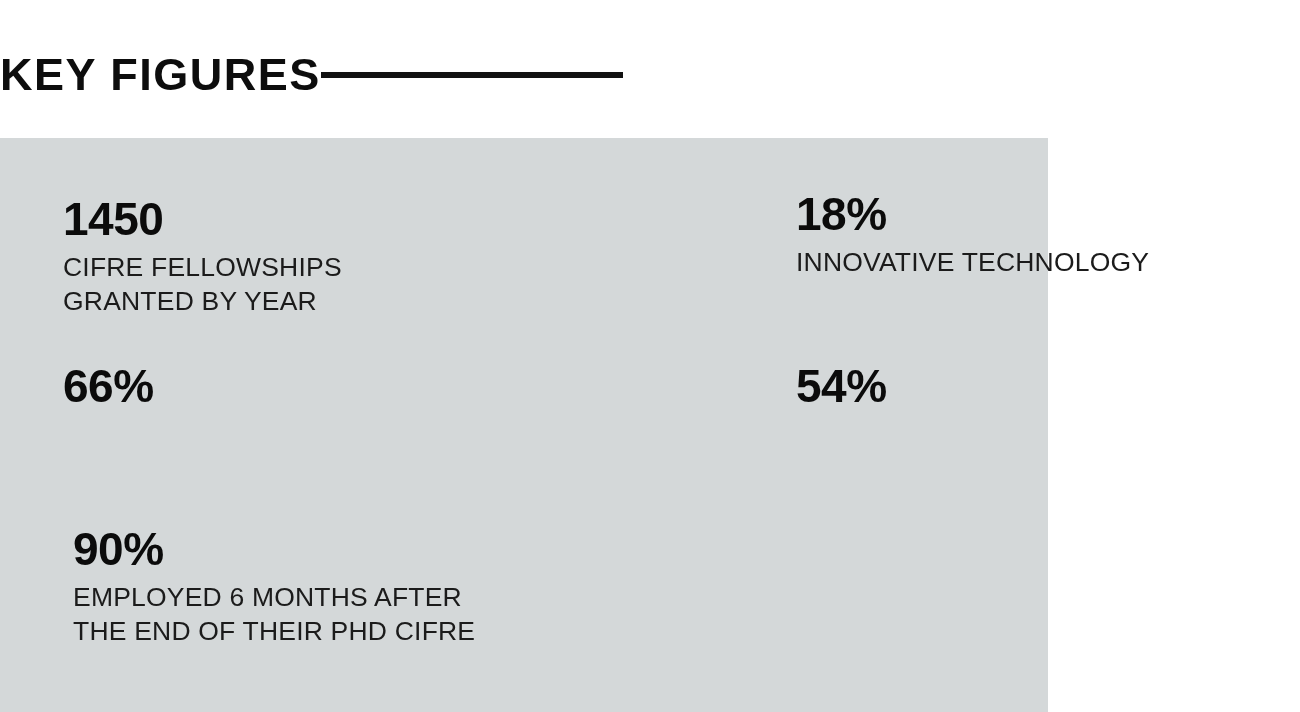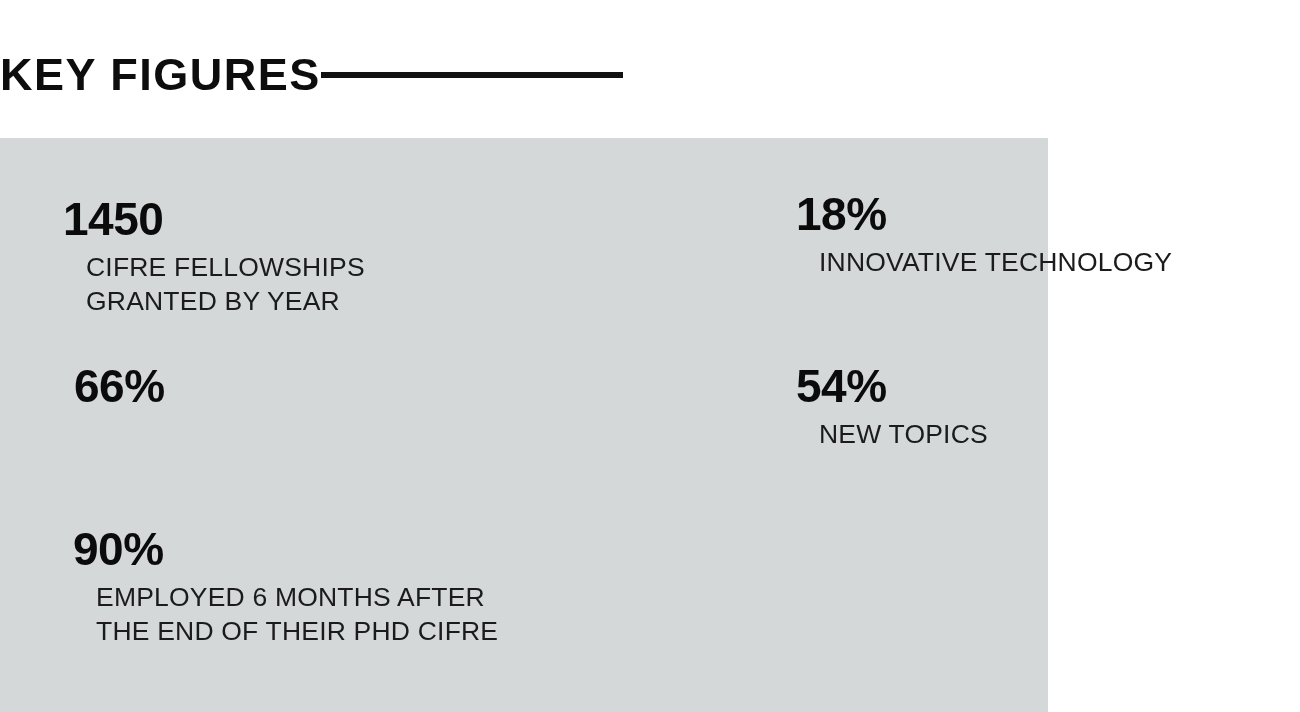--- a/index.html
+++ b/index.html
@@ -82,25 +82,24 @@
   .stat-label {
     margin-top: 9px;
     font-size: 26.5px;
     font-weight: normal;
     color: #1b1b1b;
     line-height: 1.28;
     letter-spacing: 0.2px;
     text-transform: uppercase;
     font-family: "Liberation Sans", sans-serif;
     white-space: pre-line;
-    margin-left: 23px;
   }
   
   .stat-l1 { top: 58px;  left: 0; }
-  .stat-l2 { top: 225px; left: 11px; }
+  .stat-l2 { top: 225px; left: 0; }
   .stat-l3 { top: 388px; left: 10px; }
   
   .stat-r1 { top: 53px;  left: 0; }
   .stat-r2 { top: 225px; left: 0; }
 </style>
 </head>
 <body>
 
 <div class="page">
 
@@ -133,20 +132,19 @@
 
     <div class="col col-right">
 
       <div class="stat stat-r1">
         <div class="stat-value">18%</div>
         <div class="stat-label">INNOVATIVE TECHNOLOGY</div>
       </div>
 
       <div class="stat stat-r2">
         <div class="stat-value">54%</div>
-        <div class="stat-label">NEW TOPICS</div>
       </div>
 
     </div>
 
   </div>
 
 </div>
 
 </body></html>

